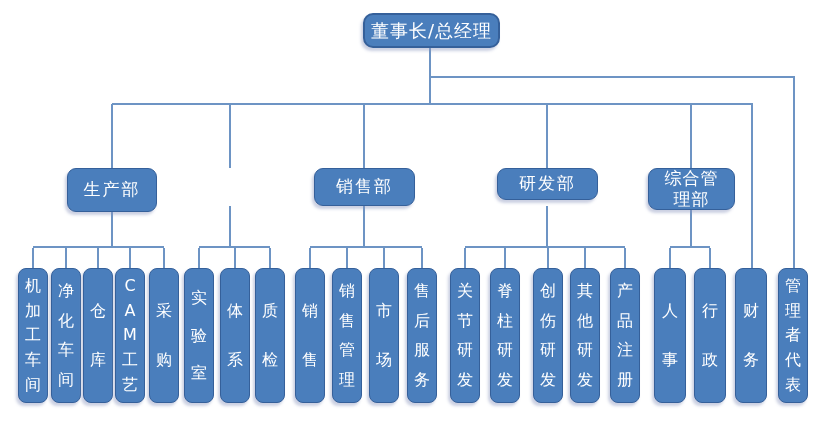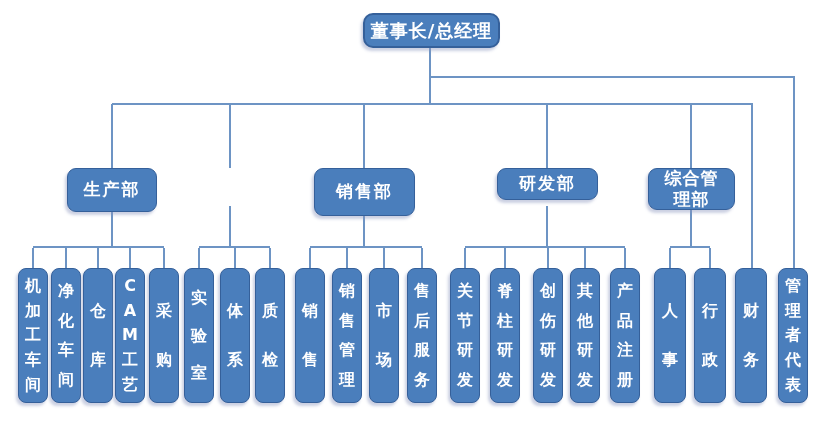--- a/index.html
+++ b/index.html
@@ -15,21 +15,21 @@
   }
   
   .h{position:absolute;height:2px;background:var(--line);}
   .v{position:absolute;width:2px;background:var(--line);}
   
   .node{
     position:absolute;box-sizing:border-box;
     background:var(--fill);
     border:1px solid var(--border);
     color:var(--text);
-    font-weight:bold;
+    font-weight:normal;
     display:flex;align-items:center;justify-content:center;
     text-align:center;
     box-shadow:-2px 3px 3px rgba(140,150,190,0.45);
   }
   .root-box{border-radius:10px;font-size:18px;letter-spacing:1px;border-width:2px;}
   .dept-box{border-radius:9px;font-size:17px;letter-spacing:2px;line-height:1.25;}
   .dept-box.wrap{letter-spacing:1px;padding:8px 11px;}
   .vbox{border-radius:8px;font-size:16px;}
   .vlabel{
     display:flex;flex-direction:column;justify-content:space-evenly;align-items:center;
@@ -86,21 +86,21 @@
   <div class="v" style="left:504px;top:248px;height:20px;"></div>
   <div class="v" style="left:547px;top:248px;height:20px;"></div>
   <div class="v" style="left:584px;top:248px;height:20px;"></div>
   <div class="v" style="left:624px;top:248px;height:20px;"></div>
   <div class="v" style="left:669px;top:248px;height:20px;"></div>
   <div class="v" style="left:709px;top:248px;height:20px;"></div>
 
   <div class="node root-box" style="left:363px;top:13px;width:137px;height:35px;">董事长/总经理</div>
 
   <div class="node dept-box" style="left:67px;top:168px;width:90px;height:44px;">生产部</div>
-  <div class="node dept-box" style="left:314px;top:168px;width:101px;height:48px;">销售部</div>
+  <div class="node dept-box" style="left:314px;top:168px;width:101px;height:38px;">销售部</div>
   <div class="node dept-box" style="left:497px;top:168px;width:101px;height:32px;">研发部</div>
   <div class="node dept-box wrap" style="left:648px;top:168px;width:87px;height:42px;">综合管理部</div>
 
   <div class="node vbox" style="left:18px;top:268px;width:30px;height:135px;">
     <div class="vlabel">
         <span>机</span>
         <span>加</span>
         <span>工</span>
         <span>车</span>
         <span>间</span>

